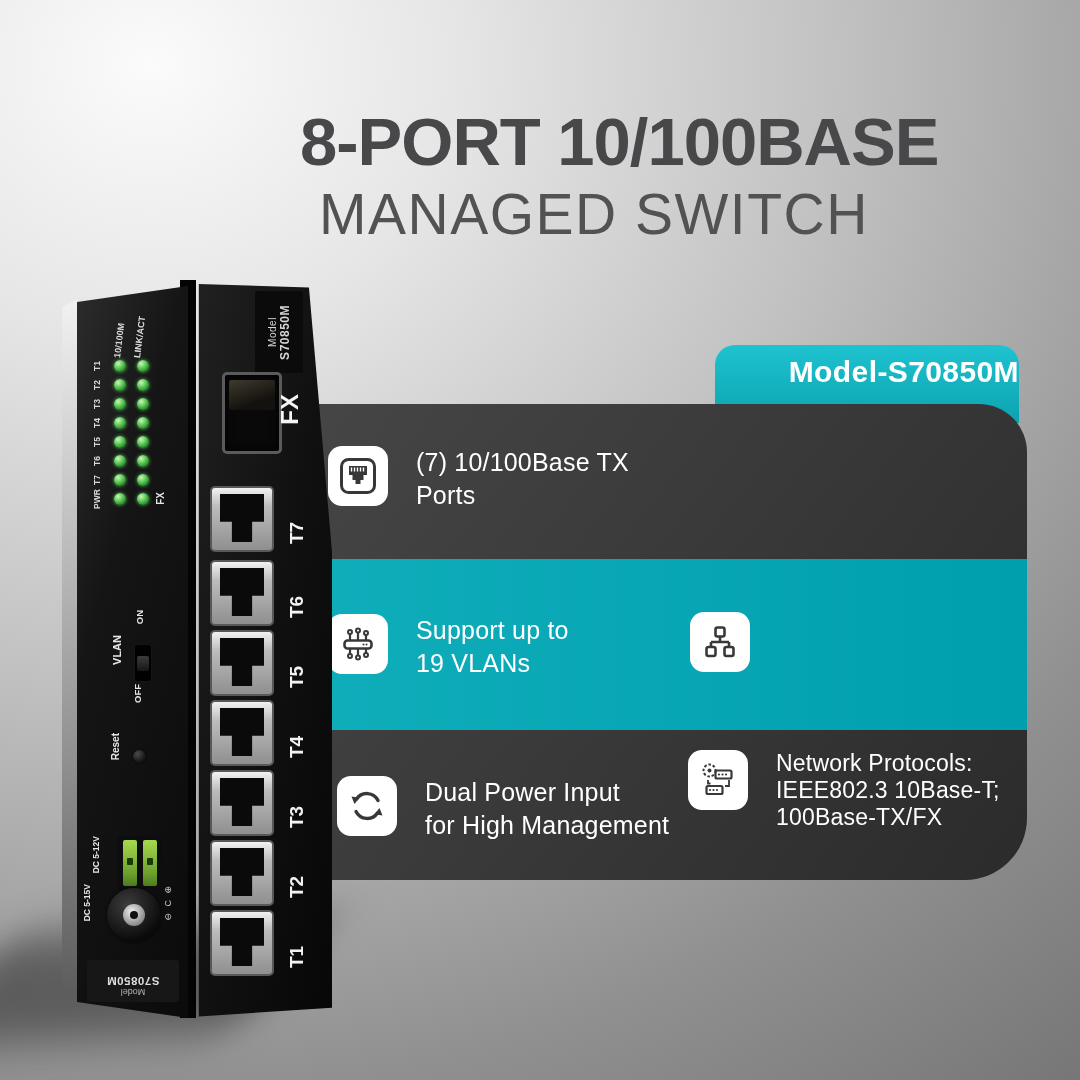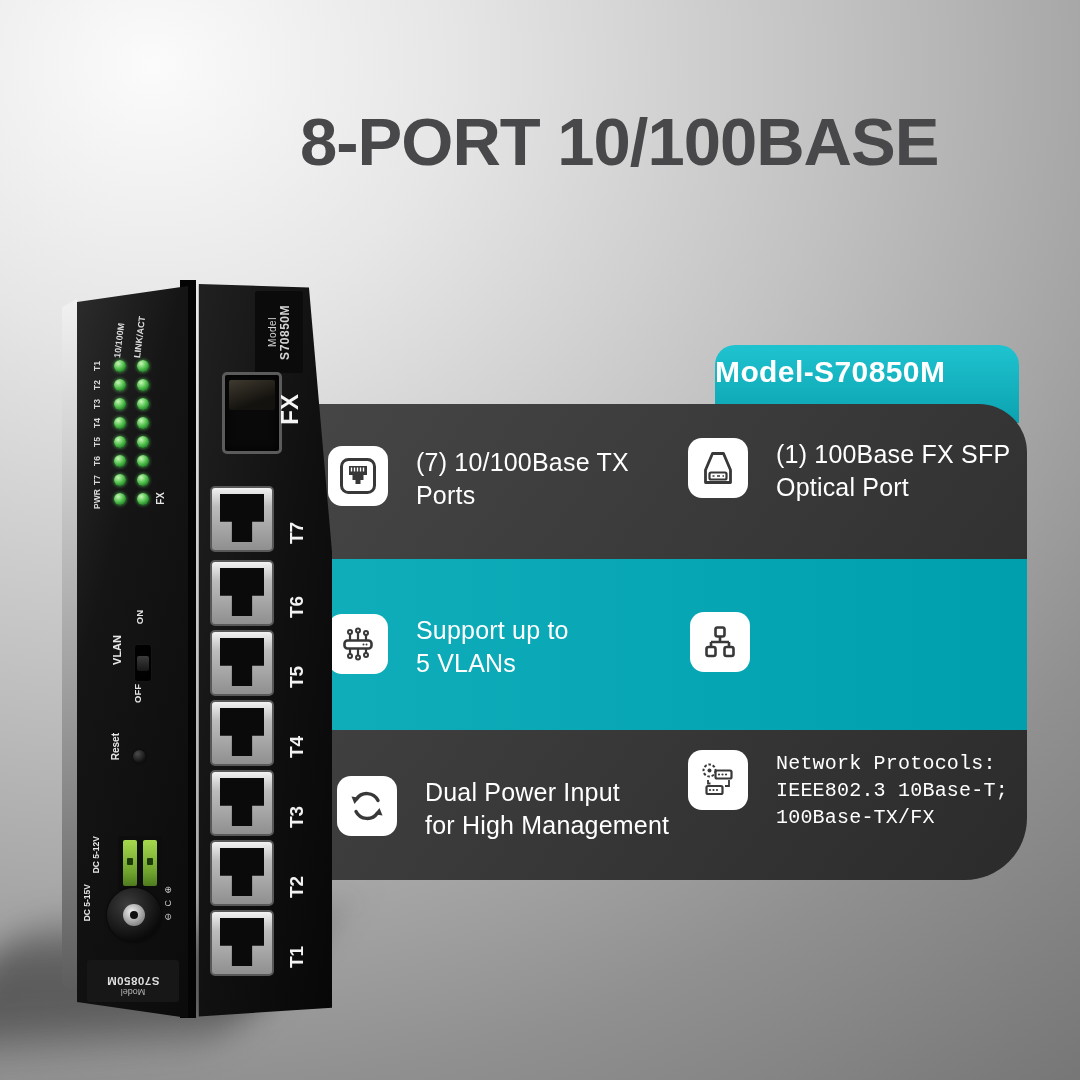--- a/index.html
+++ b/index.html
@@ -9,33 +9,33 @@
     background: radial-gradient(140% 125% at 14% 6%, #fbfbfb 0%, #e6e6e6 20%, #c2c2c2 45%, #909090 76%, #737373 100%);
   }
   
   .title1 { position:absolute; left:300px; top:103px; margin:0; font-size:67px; font-weight:800;
             letter-spacing:-1px; color:#48484a; z-index:5; }
   .title2 { position:absolute; left:319px; top:181px; margin:0; font-size:57px; font-weight:400;
             letter-spacing:1.5px; color:#525255; z-index:5; }
   
   .badge { position:absolute; left:715px; top:345px; width:304px; height:78px; z-index:1;
            background:linear-gradient(180deg,#1fc3d0,#0ba2b0); border-radius:20px 20px 0 0;
-           text-align:left; }
+           text-align:right; }
   .badge span { display:inline-block; margin-top:10px; font-size:30px; font-weight:800; color:#ffffff; letter-spacing:.4px; }
   .panel { position:absolute; left:296px; top:404px; width:731px; height:476px; z-index:2;
            background:linear-gradient(128deg,#464646 0%,#3a3a3a 45%,#2b2b2b 100%);
            border-radius:0 48px 62px 0; }
   .band  { position:absolute; left:296px; top:559px; width:731px; height:171px; z-index:3;
            background:linear-gradient(90deg,#10aebb,#009fae); }
   
   .feature { position:absolute; z-index:4; display:flex; align-items:flex-start; gap:28px; }
   .tile { width:60px; height:60px; flex:0 0 60px; background:#ffffff; border-radius:14px;
           display:flex; align-items:center; justify-content:center; }
   .flines { color:#ffffff; font-size:25px; line-height:33px; letter-spacing:.2px; }
-  .flines.small { font-size:20px; line-height:27px;font-family:Liberation Mono, monospace; }
+  .flines.small { font-size:23px; line-height:27px; }
   
   .floor-shadow { position:absolute; left:-34px; top:928px; width:310px; height:112px; z-index:0;
                   background:rgba(30,30,30,.5); filter:blur(22px); transform:skewX(-40deg) rotate(-3deg); }
   .device { position:absolute; left:62px; top:272px; width:270px; height:748px; z-index:6; }
   .back-edge { position:absolute; left:0; top:24px; width:15px; height:702px;
                background:linear-gradient(180deg,#f2f2f2 0%,#bdbdbd 35%,#8a8a8a 70%,#5c5c5c 100%);
                clip-path:polygon(0 1.6%,100% .4%,100% 99.6%,0 98%); }
   .seam { position:absolute; left:118px; top:8px; width:16px; height:738px; background:#040404; }
   .side-face { position:absolute; left:15px; top:14px; width:111px; height:732px;
                background:linear-gradient(105deg,#2c2c2c 0%,#151515 35%,#0b0b0b 100%);
@@ -106,73 +106,61 @@
   .plab { position:absolute; left:98px; height:44px; font-size:19px; font-weight:700; color:#f2f2f2; }
 </style>
 </head>
 <body>
 
 <div class="stage">
 
   <div class="floor-shadow"></div>
 
   <h1 class="title1">8-PORT 10/100BASE</h1>
+  <h2 class="title2">MANAGED SWITCH</h2>
 
   <div class="badge">
     <span>Model-S70850M</span>
   </div>
   <div class="panel"></div>
   <div class="band"></div>
 
   <div class="feature" style="left:328px; top:446px; height:66px; width:350px">
     <div class="tile">
       <svg width="40" height="40" viewBox="0 0 40 40">
         <rect x="3.5" y="3.5" width="33" height="33" rx="7" fill="none" stroke="#383838" stroke-width="3"></rect>
         <path d="M11 10h18v9h-3.5v5h-3v4h-5v-4h-3v-5H11z" fill="#383838"></path>
         <path d="M13.5 11.5v4M16.5 11.5v4M19.5 11.5v4M22.5 11.5v4M25.5 11.5v4" stroke="#ffffff" stroke-width="1.4"></path>
       </svg>
     </div>
     <div class="flines">
       <div>(7) 10/100Base TX Ports</div>
     </div>
   </div>
 
-  <div class="feature" style="left:688px; top:438px; height:78px; width:340px">
-    <div class="tile">
-      <svg width="40" height="40" viewBox="0 0 40 40">
-        <path d="M14.5 5.5h11l7 16.5v12.5h-25V22z" fill="none" stroke="#383838" stroke-width="2.8" stroke-linejoin="round"></path>
-        <rect x="11.5" y="24.5" width="17" height="7" rx="1.5" fill="none" stroke="#383838" stroke-width="2.2"></rect>
-        <path d="M14.5 28h2M19 28h3M24.5 28h1.5" stroke="#383838" stroke-width="1.6"></path>
-      </svg>
-    </div>
-    <div class="flines">
-      <div>(1) 100Base FX SFP</div>
-      <div>Optical Port</div>
-    </div>
-  </div>
 
   <div class="feature" style="left:328px; top:614px; height:72px; width:350px">
     <div class="tile">
       <svg width="40" height="40" viewBox="0 0 40 40">
         <rect x="6.5" y="16.5" width="27" height="8" rx="3" fill="none" stroke="#383838" stroke-width="2.6"></rect>
         <circle cx="25.5" cy="20.5" r="1" fill="#383838"></circle>
           <circle cx="28.5" cy="20.5" r="1" fill="#383838"></circle>
         <path d="M12 16.5V10M20 16.5V8.5M28 16.5V11" fill="none" stroke="#383838" stroke-width="2.2"></path>
         <circle cx="12" cy="8" r="2" fill="none" stroke="#383838" stroke-width="2"></circle>
         <circle cx="20" cy="6.5" r="2" fill="none" stroke="#383838" stroke-width="2"></circle>
         <circle cx="28" cy="9" r="2" fill="none" stroke="#383838" stroke-width="2"></circle>
         <path d="M12 24.5V30M20 24.5V31.5M28 24.5V29" fill="none" stroke="#383838" stroke-width="2.2"></path>
         <circle cx="12" cy="32" r="2" fill="none" stroke="#383838" stroke-width="2"></circle>
         <circle cx="20" cy="33.5" r="2" fill="none" stroke="#383838" stroke-width="2"></circle>
         <circle cx="28" cy="31" r="2" fill="none" stroke="#383838" stroke-width="2"></circle>
       </svg>
     </div>
     <div class="flines">
       <div>Support up to</div>
-      <div>5 VLANs</div>
+      <div>19 VLANs</div>
     </div>
   </div>
 
   <div class="feature" style="left:690px; top:612px; height:72px; width:340px">
     <div class="tile">
       <svg width="40" height="40" viewBox="0 0 40 40">
         <rect x="15.5" y="5.5" width="9" height="9" rx="2" fill="none" stroke="#383838" stroke-width="2.6"></rect>
         <path d="M20 14.5v5.5M11 20h18M11 20v5M29 20v5" fill="none" stroke="#383838" stroke-width="2.6"></path>
         <rect x="6.5" y="25" width="9" height="9" rx="2" fill="none" stroke="#383838" stroke-width="2.6"></rect>
         <rect x="24.5" y="25" width="9" height="9" rx="2" fill="none" stroke="#383838" stroke-width="2.6"></rect>

